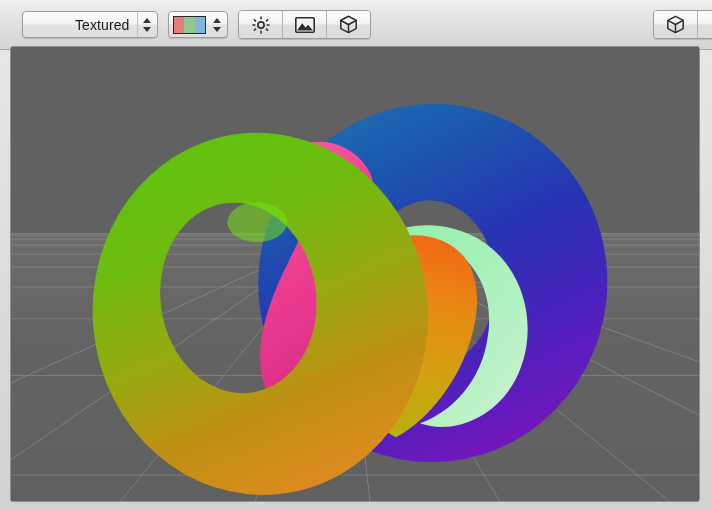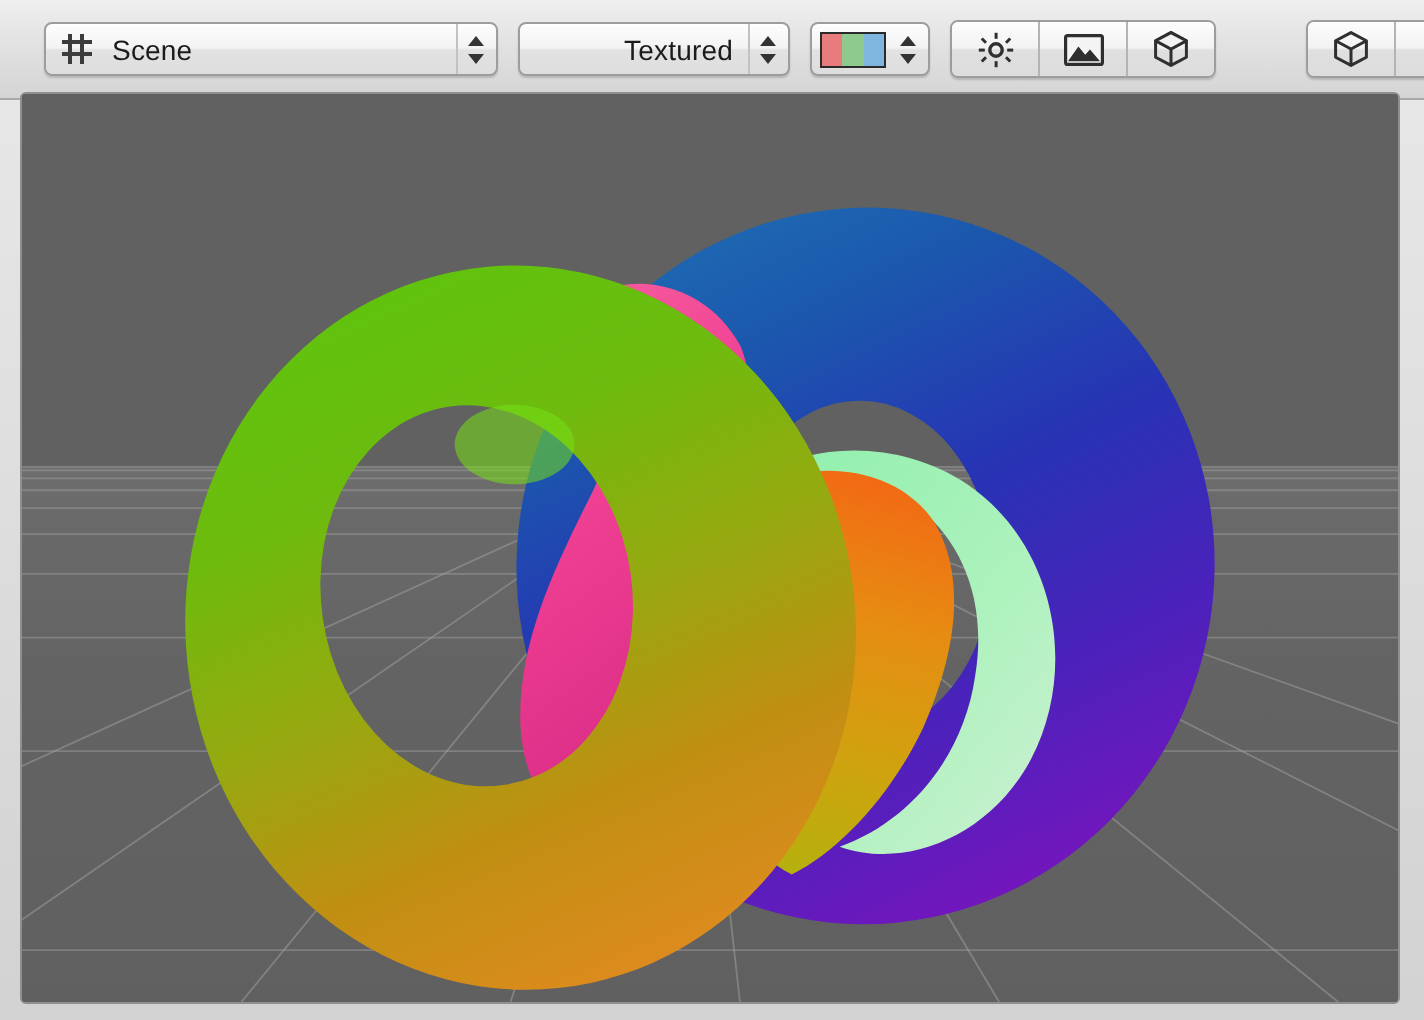--- a/index.html
+++ b/index.html
@@ -198,33 +198,20 @@
     height: 100%;
   }
 </style>
 </head>
 <body>
 
 <div id="app">
 
   <div id="toolbar">
 
-    <div class="ctl popup" id="scene-popup">
-      <span class="grid-icon">
-        <i class="v" style="left:3px"></i>
-        <i class="v" style="left:9px"></i>
-        <i class="h" style="top:3px"></i>
-        <i class="h" style="top:9px"></i>
-      </span>
-      <span class="label">Scene</span>
-      <span class="stepper">
-        <span class="tri up"></span>
-          <span class="tri down"></span>
-      </span>
-    </div>
 
     <div class="ctl popup" id="shading-popup">
       <span class="label">Textured</span>
       <span class="stepper">
         <span class="tri up"></span>
           <span class="tri down"></span>
       </span>
     </div>
 
     <div class="ctl" id="swatch-ctl">

